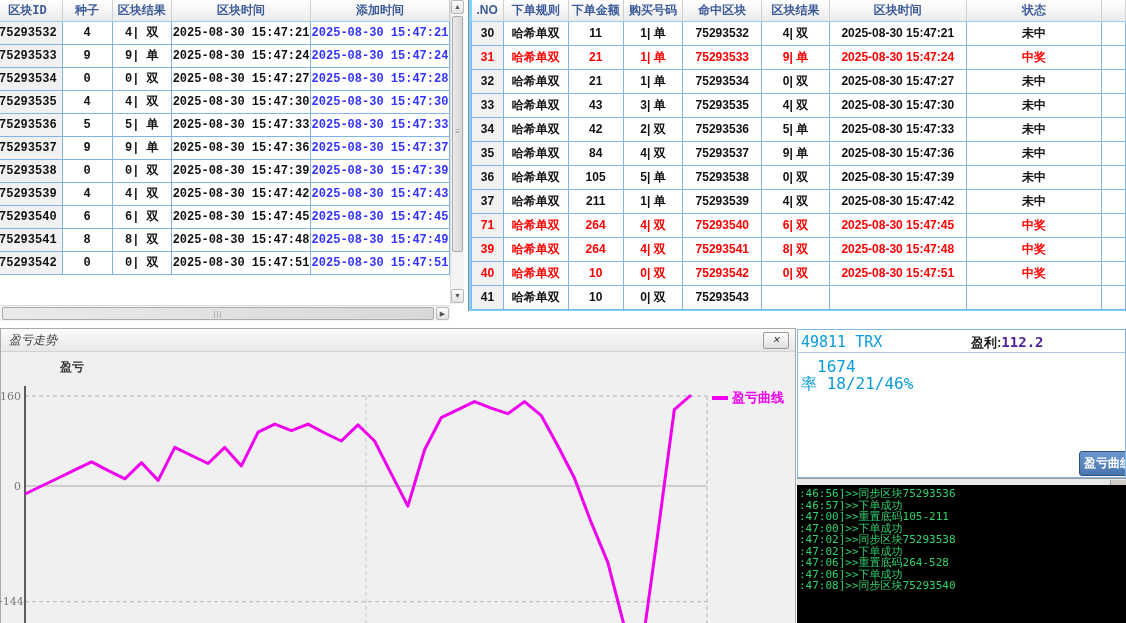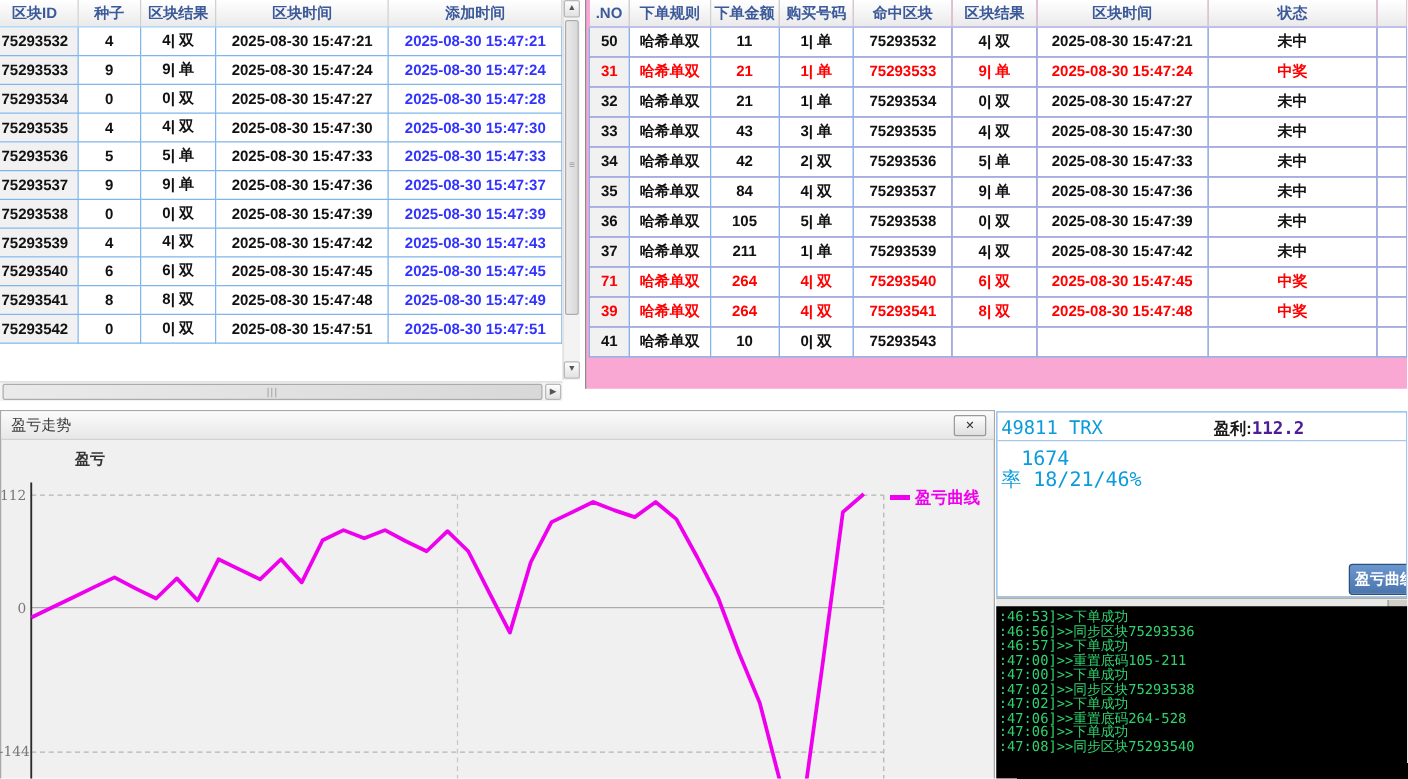--- a/index.html
+++ b/index.html
@@ -20,26 +20,26 @@
     font-size:12px; font-weight:bold; color:#111; text-align:center;
     border:1px solid #7fb5e9; white-space:nowrap; overflow:hidden;
     background:#fff;
   }
   .ltbl td { height:23px; }
   .rtbl td { height:24px; }
   .tbl td.c-gray { background:#f1f1f1; }
   .tbl td.c-blue { color:#3333ff; }
   tr.win td { color:#ff0000; }
   #left-table-wrap {
-    position:absolute; left:0; top:0; width:450px; height:380px; overflow:hidden;
+    position:absolute; left:0; top:0; width:450px; height:380px; overflow:hidden;font-family:Liberation Mono, monospace;
   }
   #left-table-wrap table { margin-left:-7px; }
   #right-table-panel {
     position:absolute; left:468px; top:0; width:658px; height:311px;
-    border-left:1px solid #8c8c8c; overflow:hidden; background:#f9a8d4;
+    border-left:1px solid #8c8c8c; overflow:hidden; background:#7dd3fc;
   }
   #right-table-panel table { margin-left:2px; }
   
   .sb { position:absolute; background:#f3f3f3; }
   #left-vsb { left:450px; top:0; width:14px; height:304px; border-left:1px solid #dcdcdc; }
   #left-hsb { left:0; top:305px; width:450px; height:16px; border-top:1px solid #dcdcdc; }
   .sb-btn {
     position:absolute; background:linear-gradient(#fdfdfd,#e2e2e2);
     border:1px solid #b9b9b9; color:#555; font-size:7px; line-height:12px;
     text-align:center; border-radius:2px;
@@ -52,21 +52,21 @@
   #left-vsb .sb-thumb { line-height:230px; }
   #left-hsb .sb-thumb { line-height:11px; letter-spacing:1px; }
   
   #chart-window {
     position:absolute; left:0; top:328px; width:796px; height:295px;
     background:#f0f0f0; border:1px solid #a9a9a9; border-bottom:none;
   }
   #chart-titlebar {
     position:absolute; left:0; top:0; width:100%; height:23px;
     background:linear-gradient(#fbfbfb,#e7e7e7); border-bottom:1px solid #d2d2d2;
-    color:#3a3a3a; font-size:12px; line-height:23px; padding-left:8px;
+    color:#3a3a3a; font-size:12px; line-height:23px; padding-left:8px;font-style:italic;
   }
   #chart-close-btn {
     position:absolute; right:6px; top:3px; width:26px; height:17px;
     background:linear-gradient(#fdfdfd,#dfdfdf); border:1px solid #9a9a9a;
     border-radius:2px; text-align:center; line-height:15px; font-size:9px; color:#333;
     cursor:default;
   }
   #chart-ylabel { position:absolute; left:22px; top:30px; font-size:12px; font-weight:bold; color:#333;margin-left:37px; }
   .ytick { position:absolute; font-family:"DejaVu Serif", serif; font-size:11px; color:#777; width:22px; text-align:right; }
   #chart-legend { position:absolute; left:711px; top:60px; display:flex; align-items:center; }
@@ -239,21 +239,21 @@
             <th>购买号码</th>
             <th>命中区块</th>
             <th>区块结果</th>
             <th>区块时间</th>
             <th>状态</th>
             <th></th>
           </tr>
         </thead>
         <tbody>
           <tr>
-            <td class="c-gray">50</td>
+            <td class="c-gray">30</td>
             <td>哈希单双</td>
             <td>11</td>
             <td>1| 单</td>
             <td>75293532</td>
             <td>4| 双</td>
             <td>2025-08-30 15:47:21</td>
             <td>未中</td>
             <td></td>
           </tr>
           <tr class="win">
@@ -348,20 +348,31 @@
             <td class="c-gray">39</td>
             <td>哈希单双</td>
             <td>264</td>
             <td>4| 双</td>
             <td>75293541</td>
             <td>8| 双</td>
             <td>2025-08-30 15:47:48</td>
             <td>中奖</td>
             <td></td>
           </tr>
+          <tr class="win">
+            <td class="c-gray">40</td>
+            <td>哈希单双</td>
+            <td>10</td>
+            <td>0| 双</td>
+            <td>75293542</td>
+            <td>0| 双</td>
+            <td>2025-08-30 15:47:51</td>
+            <td>中奖</td>
+            <td></td>
+          </tr>
           <tr>
             <td class="c-gray">41</td>
             <td>哈希单双</td>
             <td>10</td>
             <td>0| 双</td>
             <td>75293543</td>
             <td></td>
             <td></td>
             <td></td>
             <td></td>
@@ -369,21 +380,21 @@
         </tbody>
       </table>
   </div>
 
   <div id="chart-window">
     <div id="chart-titlebar">
       <span>盈亏走势</span>
       <div id="chart-close-btn">✕</div>
     </div>
     <div id="chart-ylabel">盈亏</div>
-    <div class="ytick" style="left:-2px;top:61px;">112</div>
+    <div class="ytick" style="left:-2px;top:61px;">160</div>
     <div class="ytick" style="left:-2px;top:151px;">0</div>
     <div class="ytick" style="left:-2px;top:266px;">-144</div>
     <svg id="chart-svg" width="796" height="271" style="position:absolute;left:0;top:24px;" viewBox="0 24 796 271">
         <line x1="24" y1="67" x2="706" y2="67" stroke="#b4b4b4" stroke-width="1" stroke-dasharray="4 3"></line>
         <line x1="24" y1="157" x2="706" y2="157" stroke="#ababab" stroke-width="1"></line>
         <line x1="24" y1="272.7142857142857" x2="706" y2="272.7142857142857" stroke="#b4b4b4" stroke-width="1" stroke-dasharray="4 3"></line>
         <line x1="365" y1="67" x2="365" y2="295" stroke="#c6c6c6" stroke-width="1" stroke-dasharray="4 3"></line>
         <line x1="706" y1="67" x2="706" y2="295" stroke="#b4b4b4" stroke-width="1" stroke-dasharray="4 3"></line>
         <line x1="24" y1="57" x2="24" y2="295" stroke="#2b2b2b" stroke-width="1.5"></line>
         <polyline points="24.0,165.0 40.6,157.0 57.3,149.0 73.9,140.9 90.6,132.9 107.3,141.7 123.9,149.8 140.5,133.7 157.2,151.4 173.8,118.4 190.5,126.5 207.1,134.5 223.8,118.4 240.4,136.9 257.1,103.2 273.8,95.1 290.4,101.6 307.0,95.1 323.7,104.0 340.3,112.0 357.0,95.9 373.6,112.0 390.3,144.9 406.9,177.1 423.6,120.8 440.2,88.7 456.9,80.7 473.5,72.6 490.2,79.1 506.8,84.7 523.5,72.6 540.1,86.3 556.8,116.8 573.4,149.0 590.1,193.2 606.8,233.3 623.4,297.6 640.0,325.8 656.7,205.2 673.3,80.7 690.0,66.2" fill="none" stroke="#EE00EE" stroke-width="3" stroke-linejoin="round"></polyline>
@@ -403,21 +414,20 @@
     </div>
     <div id="stats-total" class="blue-mono">1674</div>
     <div id="stats-rate" class="blue-mono">率 18/21/46%</div>
     <div id="curve-button">盈亏曲线</div>
   </div>
 
   <div id="mini-hsb">
     <div class="endbox"></div>
   </div>
   <div id="console-panel">
-      <div class="console-line">:46:53]&gt;&gt;下单成功</div>
       <div class="console-line">:46:56]&gt;&gt;同步区块75293536</div>
       <div class="console-line">:46:57]&gt;&gt;下单成功</div>
       <div class="console-line">:47:00]&gt;&gt;重置底码105-211</div>
       <div class="console-line">:47:00]&gt;&gt;下单成功</div>
       <div class="console-line">:47:02]&gt;&gt;同步区块75293538</div>
       <div class="console-line">:47:02]&gt;&gt;下单成功</div>
       <div class="console-line">:47:06]&gt;&gt;重置底码264-528</div>
       <div class="console-line">:47:06]&gt;&gt;下单成功</div>
       <div class="console-line">:47:08]&gt;&gt;同步区块75293540</div>
     </div>

